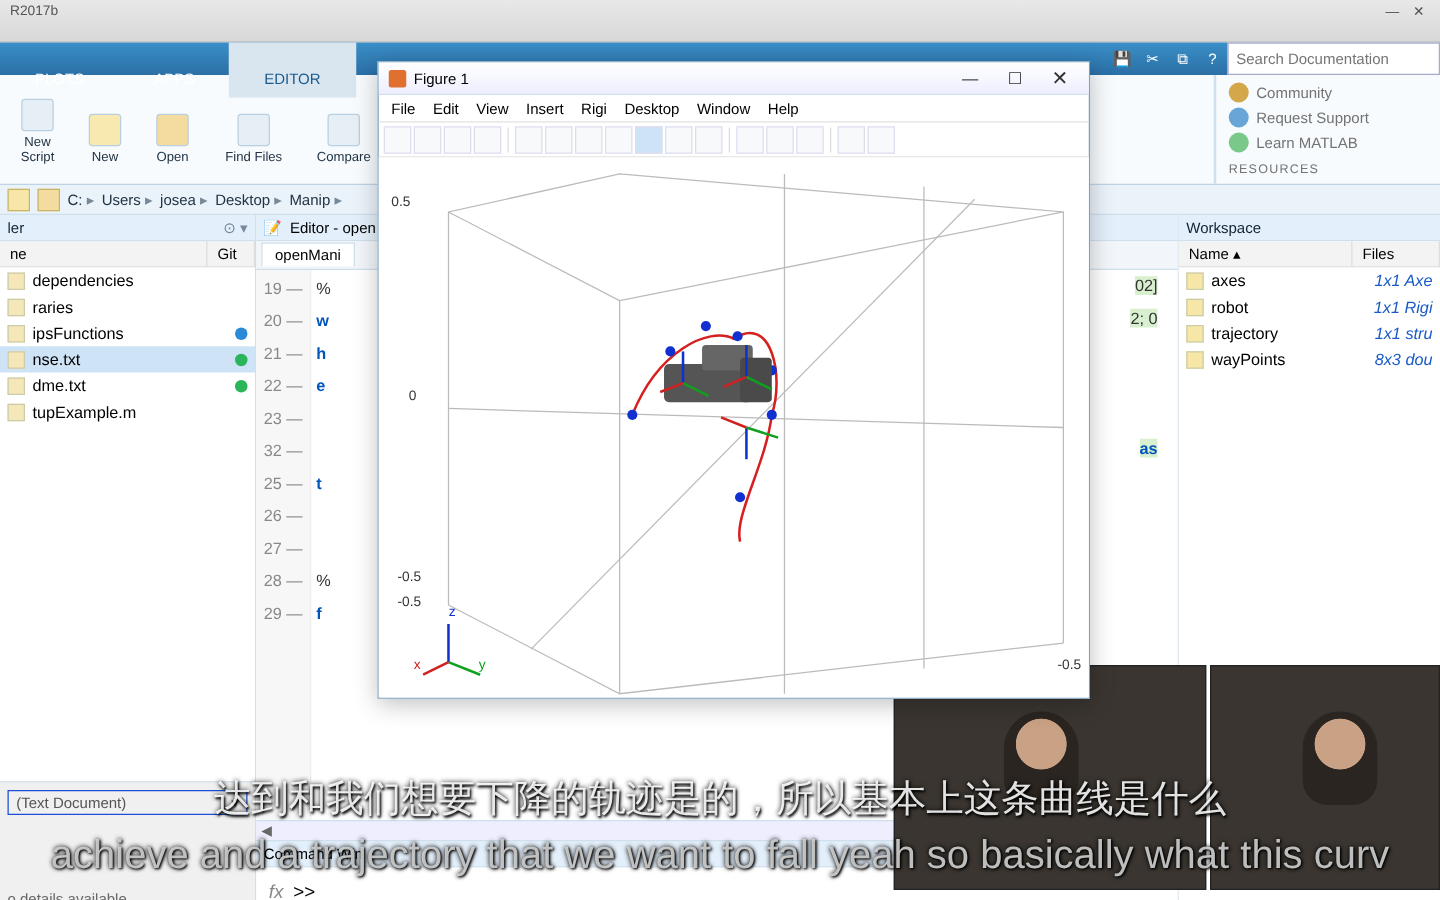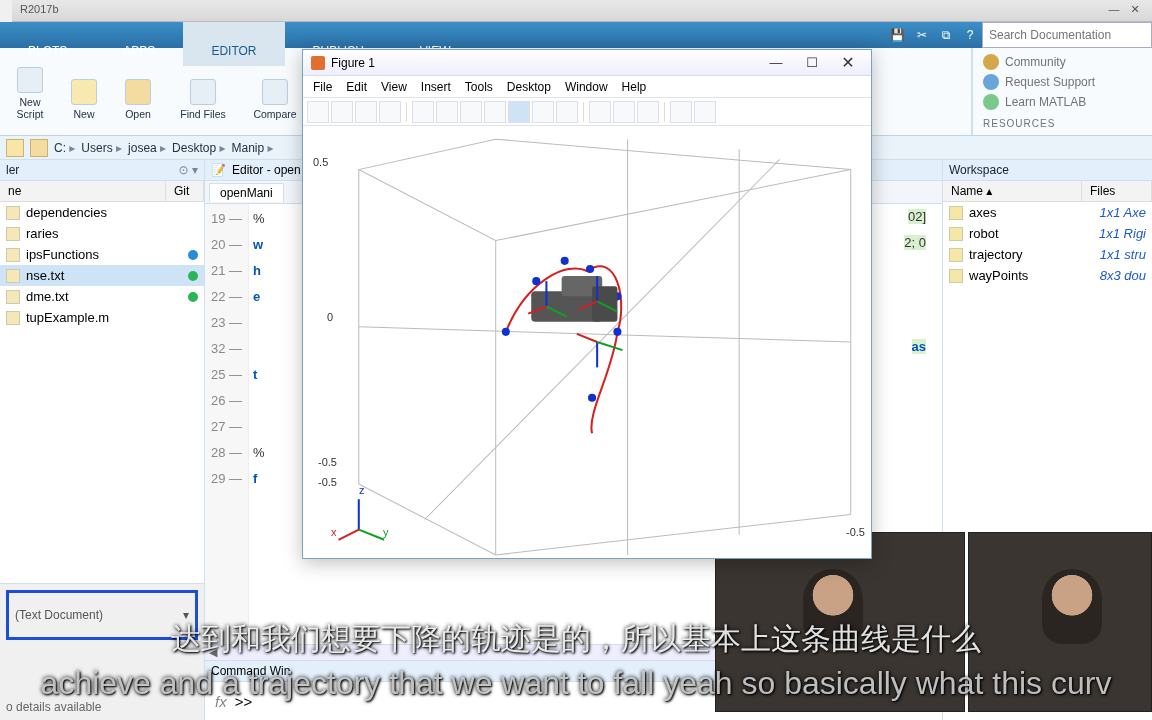--- a/index.html
+++ b/index.html
@@ -1,18 +1,18 @@
 <!DOCTYPE html>
 <html><head>
 <meta charset="utf-8">
 <style>
 * { margin: 0; padding: 0; box-sizing: border-box; font-family: "Segoe UI", Arial, sans-serif; }
 body { background: #f0f0f0; width: 1152px; height: 720px; overflow: hidden; position: relative; }
 
-.titlebar { height: 22px; background: linear-gradient(#e8e8e8,#d8d8d8); font-size: 11px; color: #555; padding: 3px 8px; border-bottom: 1px solid #bbb; display: flex; justify-content: space-between; margin-left: 12px; }
+.titlebar { height: 34px; background: linear-gradient(#e8e8e8,#d8d8d8); font-size: 11px; color: #555; padding: 3px 8px; border-bottom: 1px solid #bbb; display: flex; justify-content: space-between; }
 .titlebar .winctrls span { display: inline-block; width: 18px; text-align: center; }
 
 .ribbon-tabs { height: 26px; background: linear-gradient(#3a8fc8,#2b6fa5); display: flex; align-items: stretch; color: #fff; font-size: 12px; }
 .ribbon-tabs .tab { padding: 22px 28px; cursor: pointer; }
 .ribbon-tabs .tab.active { background: #d9e6f0; color: #1a5a8c; }
 .ribbon-tabs .spacer { flex: 1; }
 .ribbon-tabs .rtool { width: 24px; display: flex; align-items: center; justify-content: center; }
 .searchdoc { background: #fff; border: 1px solid #aac; font-size: 12px; padding: 3px 6px; min-width: 170px; color: #777; }
 
 .toolstrip { height: 88px; background: #f7fbfe; border-bottom: 1px solid #bfd3e6; display: flex; }
@@ -218,21 +218,21 @@
           <span class="fname">dme.txt</span>
           <span class="dot" style="background:#2bb55a"></span>
         </div>
         <div class="row">
           <span class="fileico"></span>
           <span class="fname">tupExample.m</span>
           <span class="dot" style="background:transparent"></span>
         </div>
       </div>
     <div class="detailpane">
-      <div style="border:3px solid #1d4ed8;padding:15px 6px;display:flex;justify-content:space-between">
+      <div style="border:1px solid #1d4ed8;padding:2px 6px;display:flex;justify-content:space-between">
           <span>(Text Document)</span>
           <span>▾</span>
         </div>
       <div style="height:60px"></div>
       <div style="color:#666">o details available</div>
     </div>
   </div>
 
   <div class="midcol">
     <div class="editorhead">
@@ -326,21 +326,21 @@
     <span class="spacer"></span>
     <span class="wbtn">—</span>
     <span class="wbtn">☐</span>
     <span class="wbtn close">✕</span>
   </div>
   <div class="figmenu">
     <span>File</span>
     <span>Edit</span>
     <span>View</span>
     <span>Insert</span>
-    <span>Tools</span>
+    <span>Rigi</span>
     <span>Desktop</span>
     <span>Window</span>
     <span>Help</span>
   </div>
   <div class="figtoolbar">
     <div class="tb"></div>
     <div class="tb"></div>
     <div class="tb"></div>
     <div class="tb"></div>
     <div class="sep"></div>

